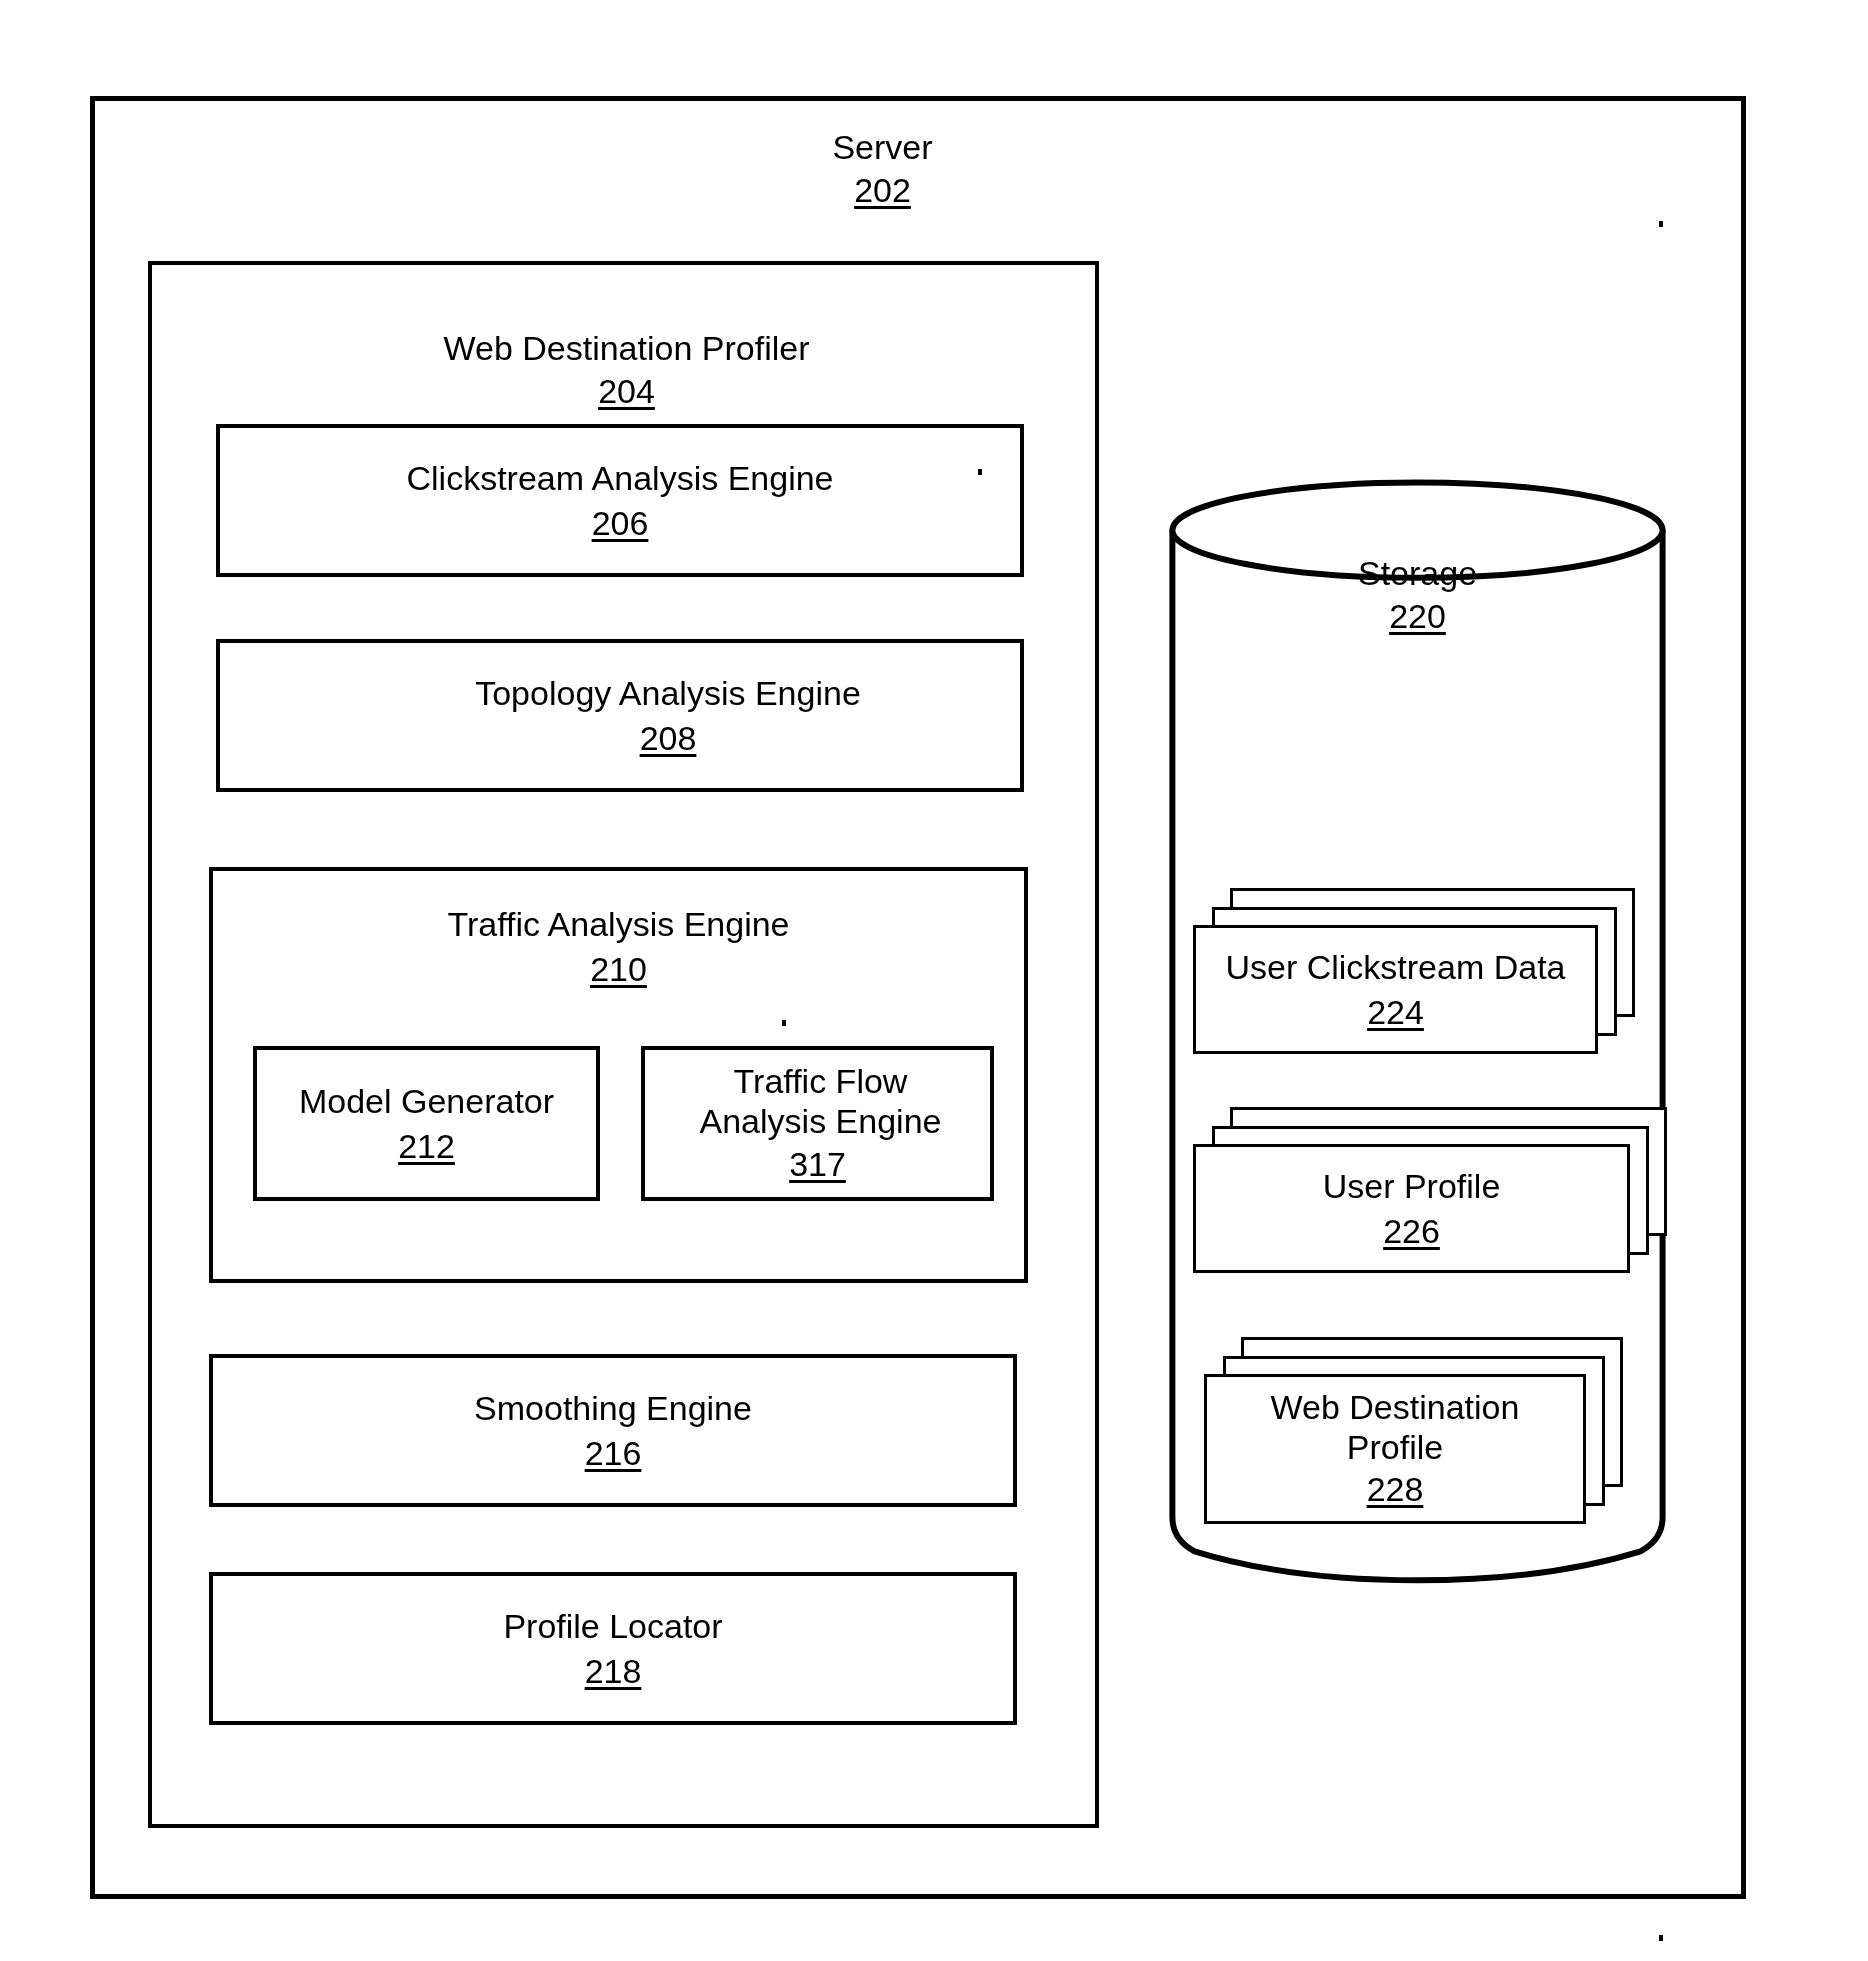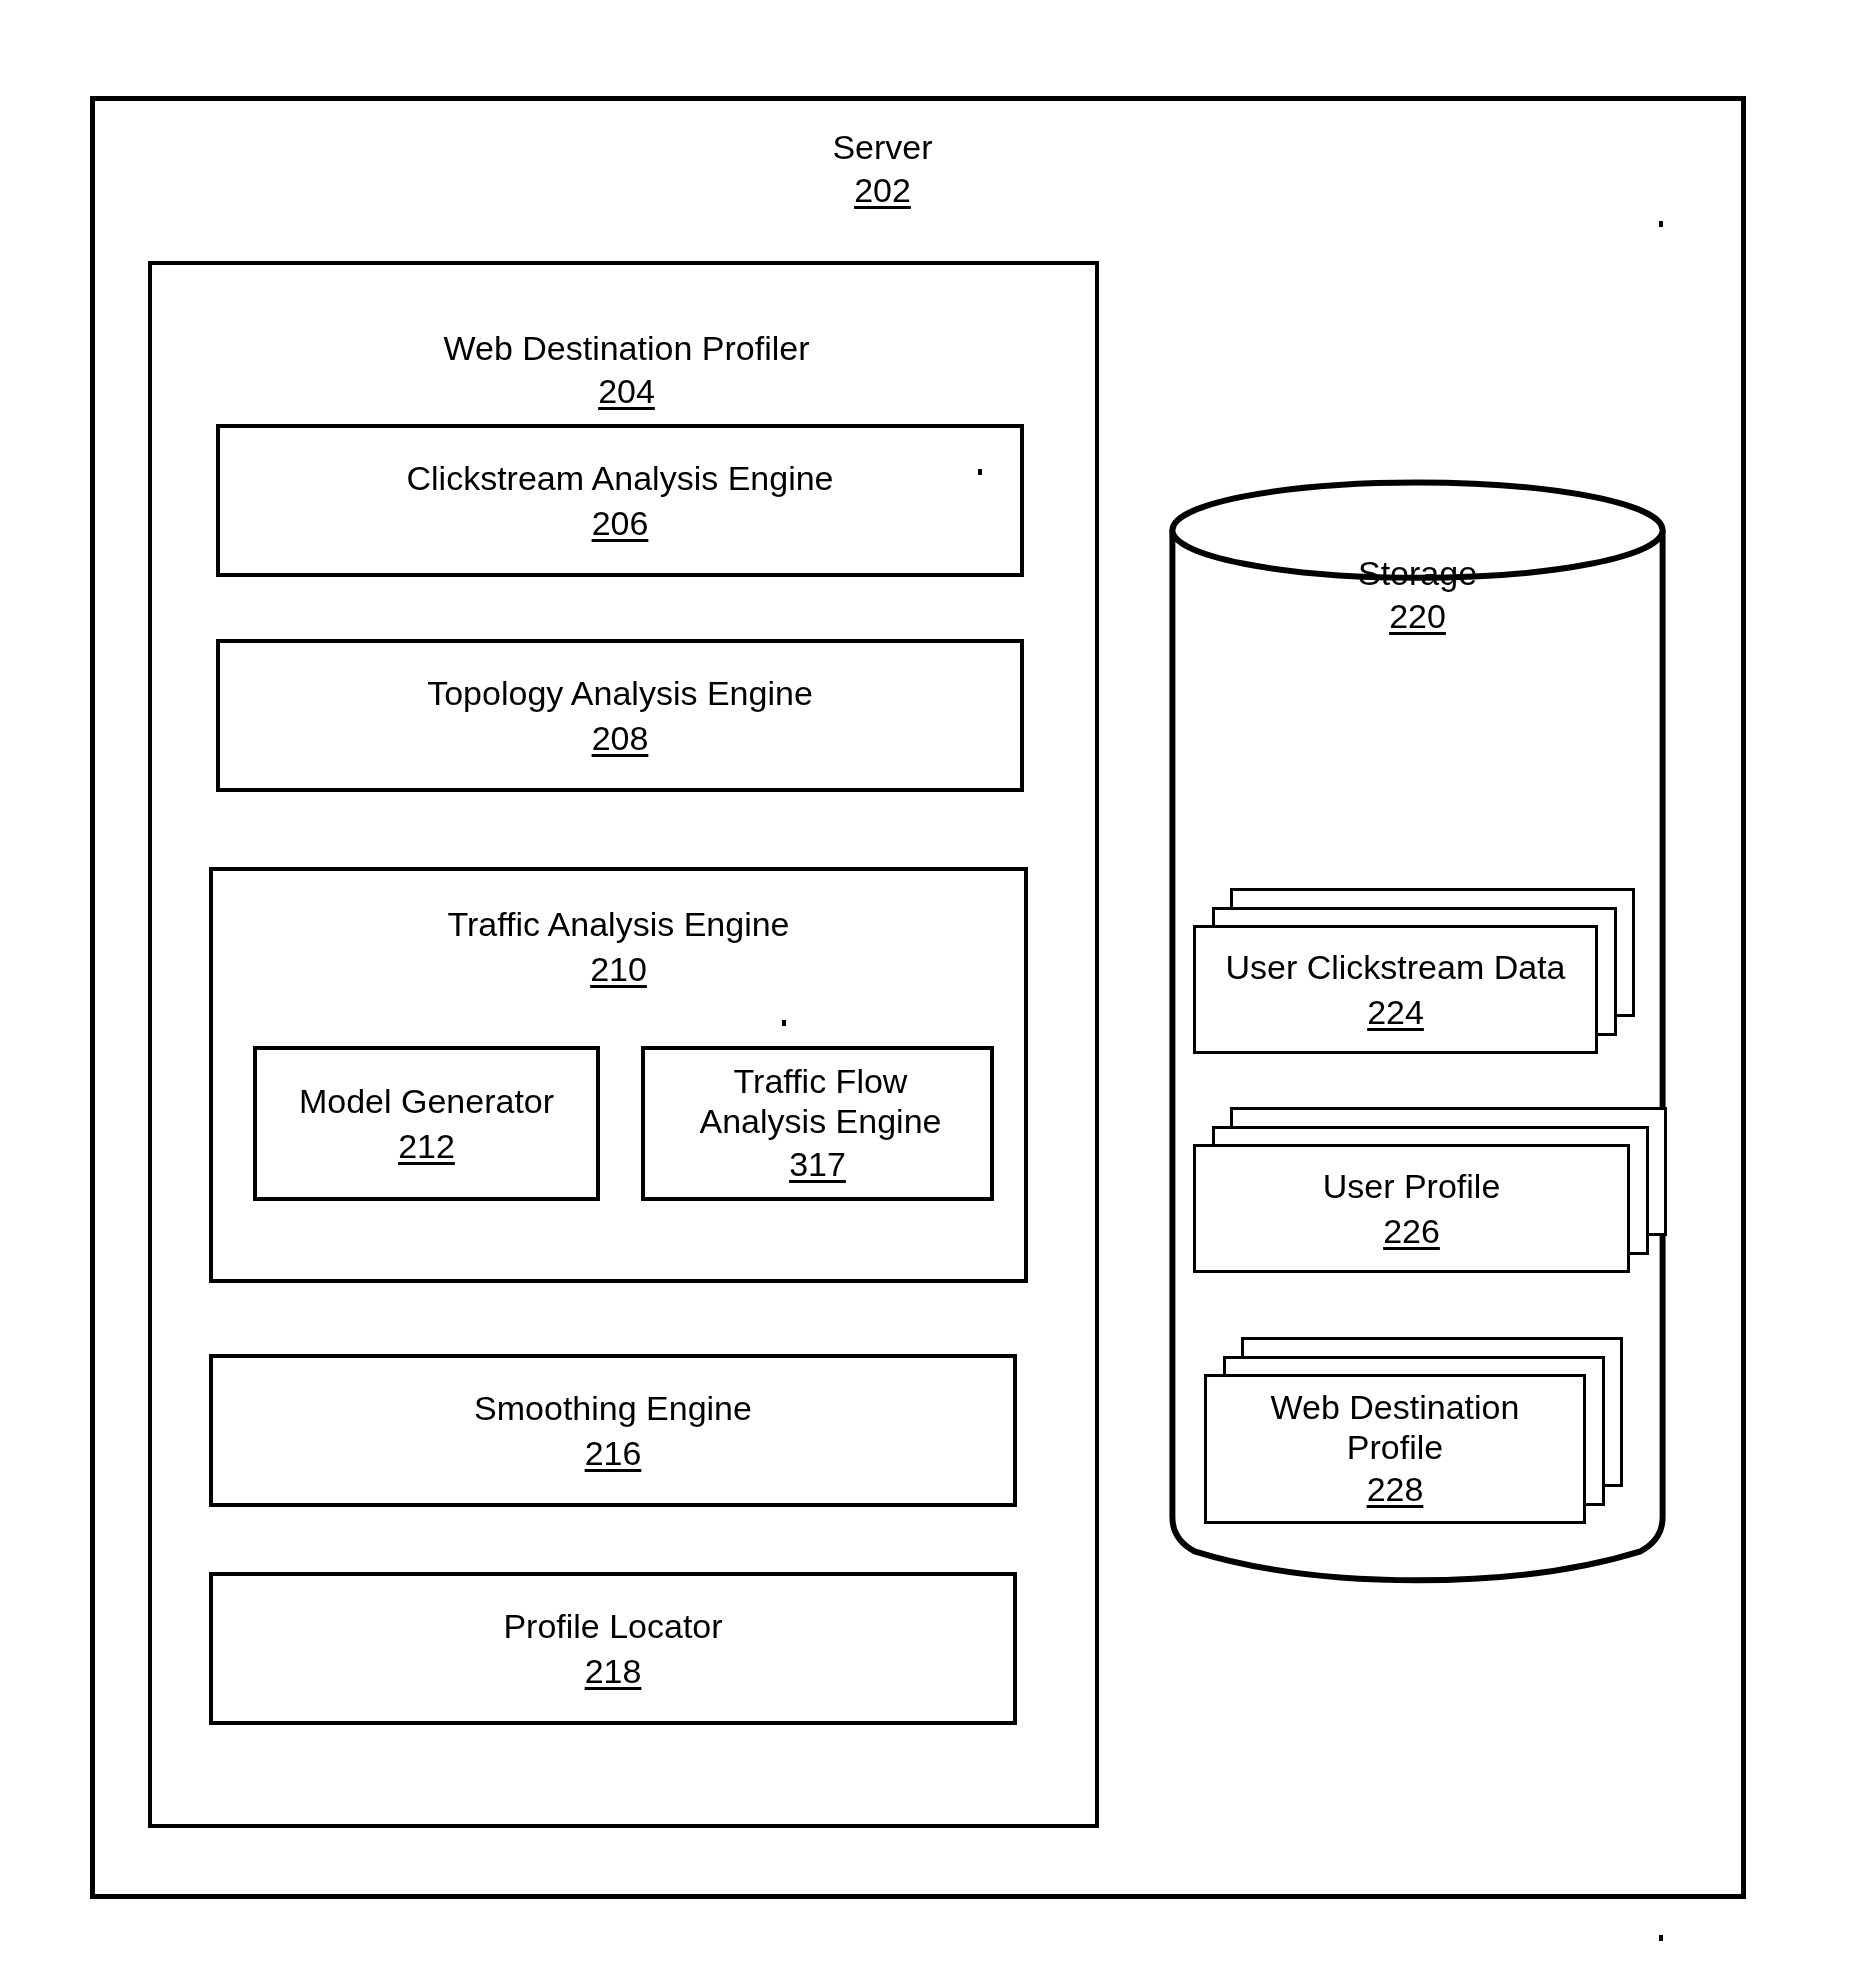--- a/index.html
+++ b/index.html
@@ -82,21 +82,21 @@
   }
   .cbox .name { font-size: 34px; }
   .cbox .num  { font-size: 34px; text-decoration: underline; text-underline-offset: 4.3px; }
 
   
   #server-title   { left: 772px; top: 126px; width: 221px; }
   #profiler-title { left: 422px; top: 307px; width: 409px; margin-top: 20px; }
 
   
   #clickstream-label { left: 216px; top: 434px;  width: 808px; height: 133px; }
-  #topology-label    { left: 216px; top: 649px;  width: 808px; height: 133px; }
+  #topology-label    { left: 216px; top: 649px;  width: 808px; height: 133px; padding-left: 48px; }
   #traffic-label     { left: 209px; top: 882px; width: 819px; height: 129px; }
   #smoothing-label   { left: 209px; top: 1364px; width: 808px; height: 133px; }
   #locator-label     { left: 209px; top: 1582px; width: 808px; height: 133px; text-align: center; }
   #model-gen-label   { left: 253px; top: 1046px; width: 347px; height: 155px; }
   #traffic-flow-label{ left: 641px; top: 1046px; width: 353px; height: 155px; }
   #traffic-flow-label .name { line-height: 1.18; }
 
   
   #cylinder {
     position: absolute;

